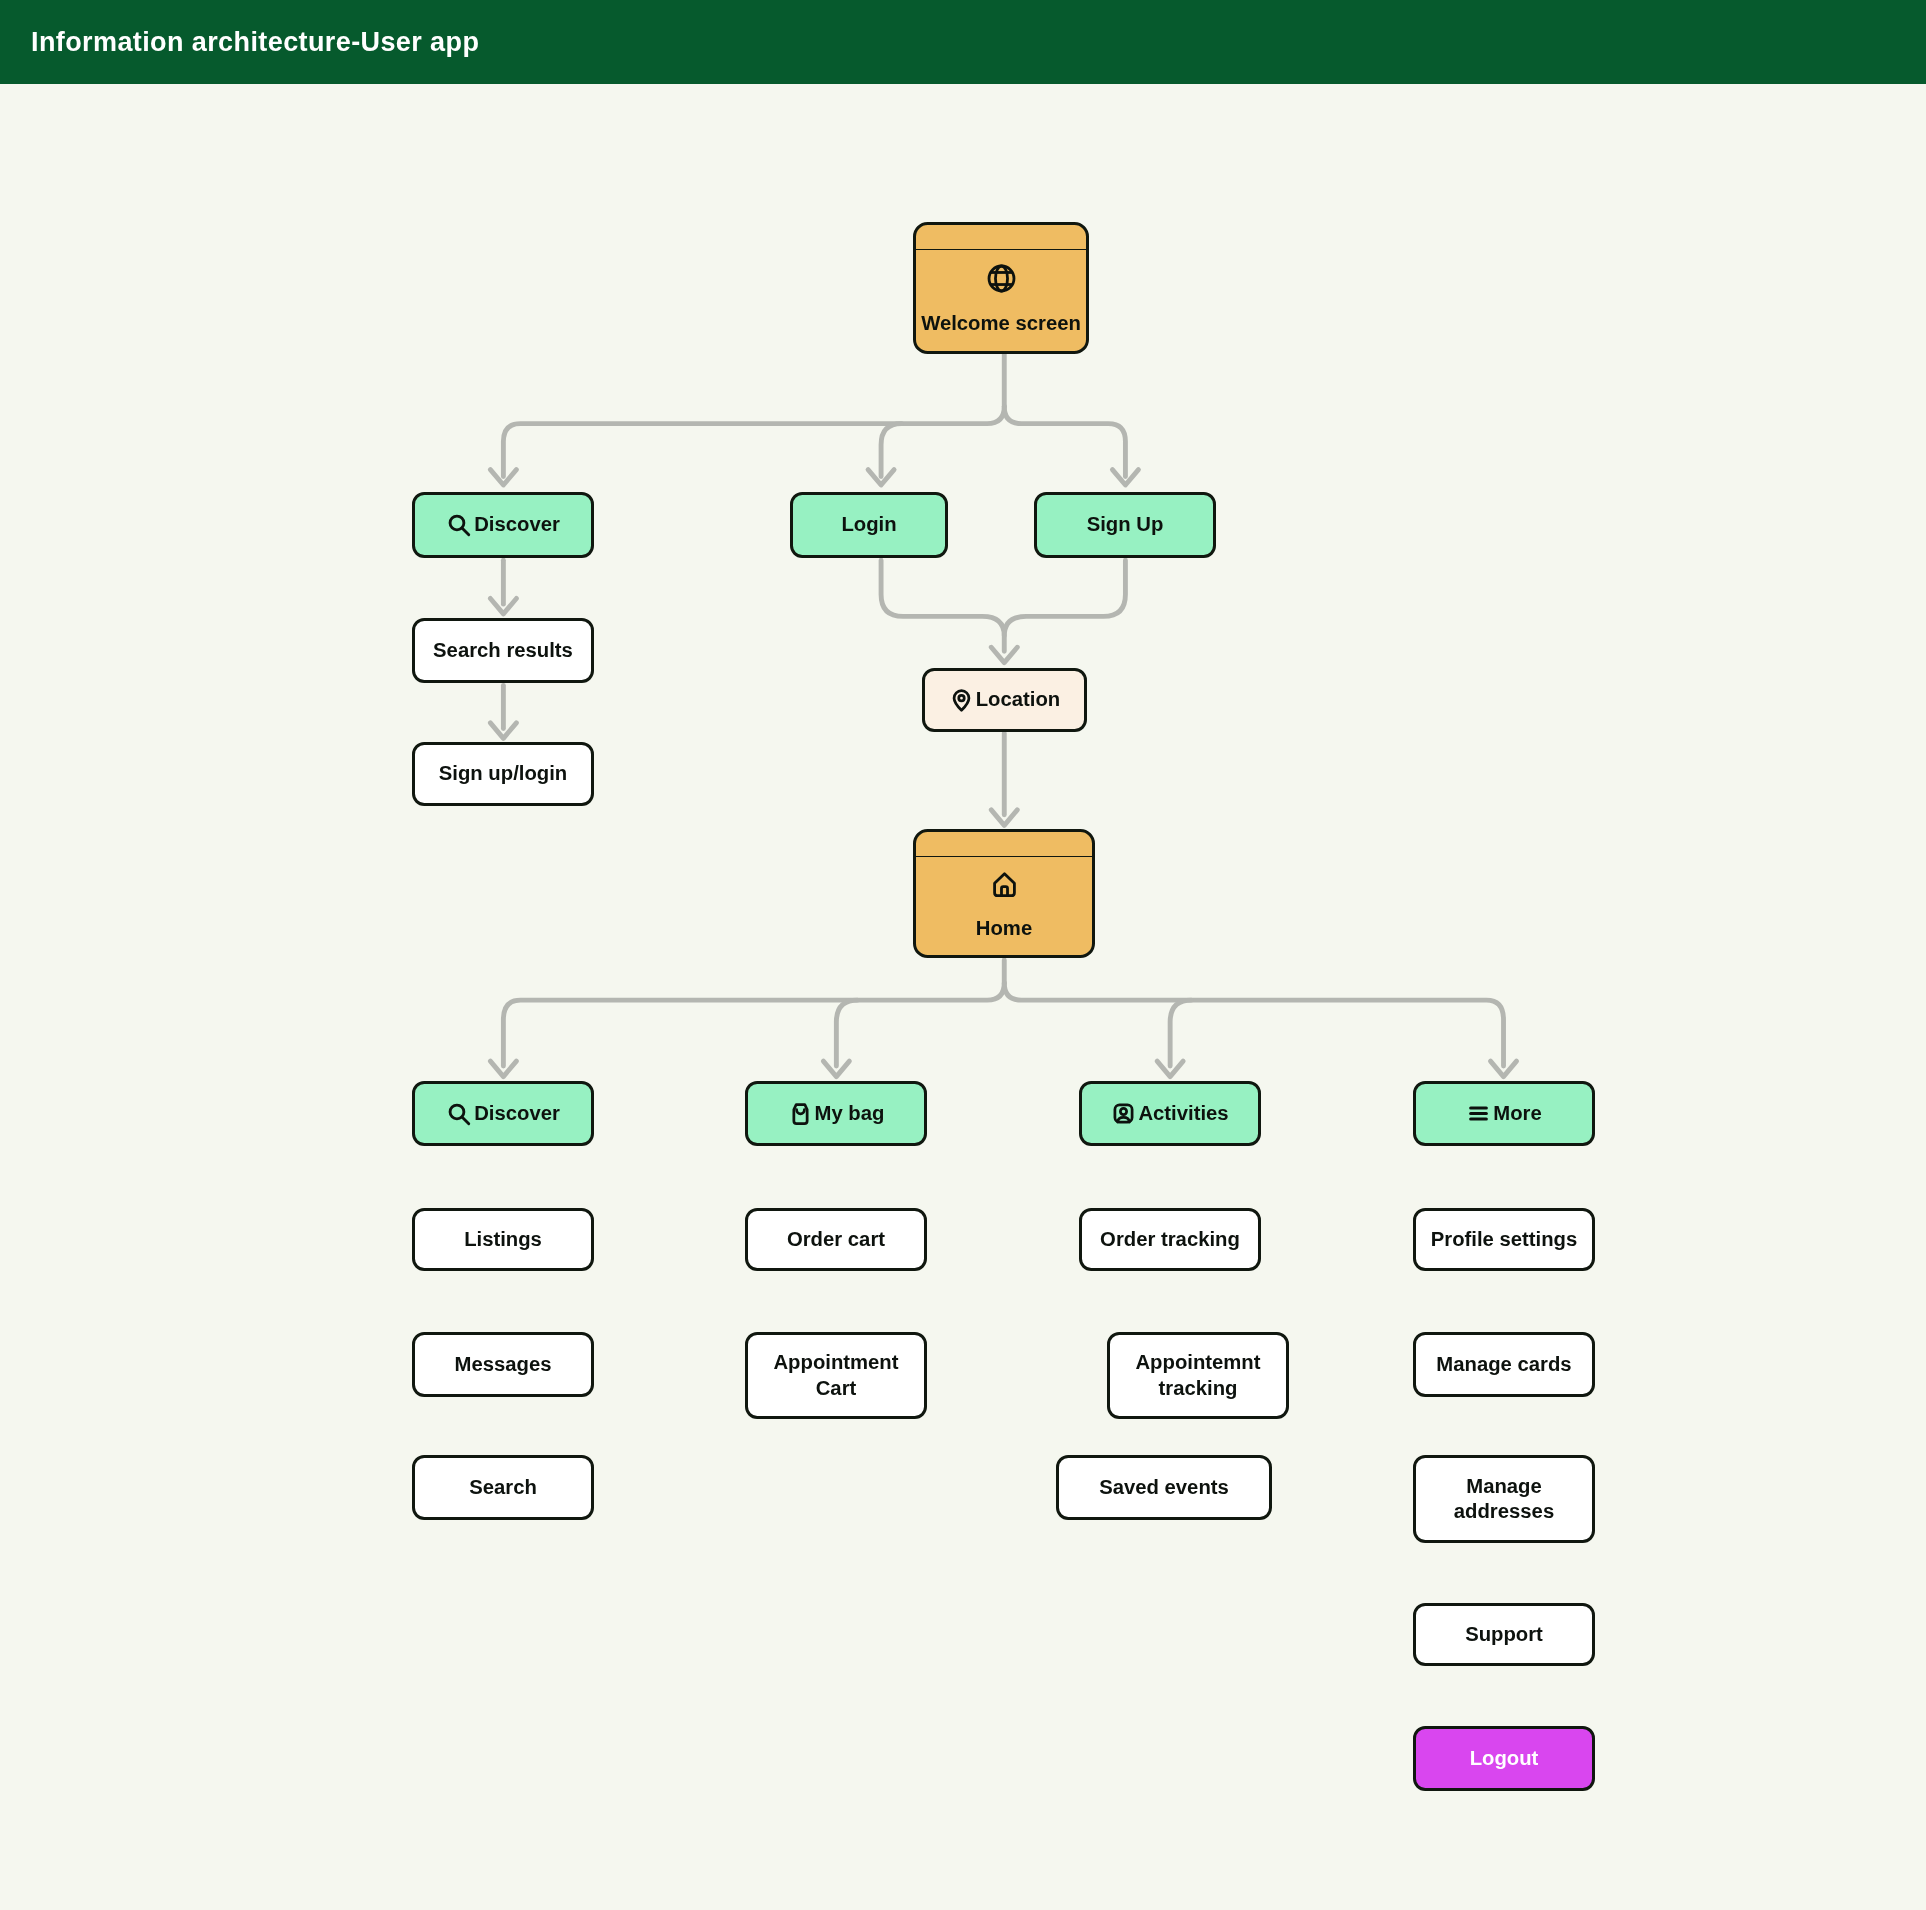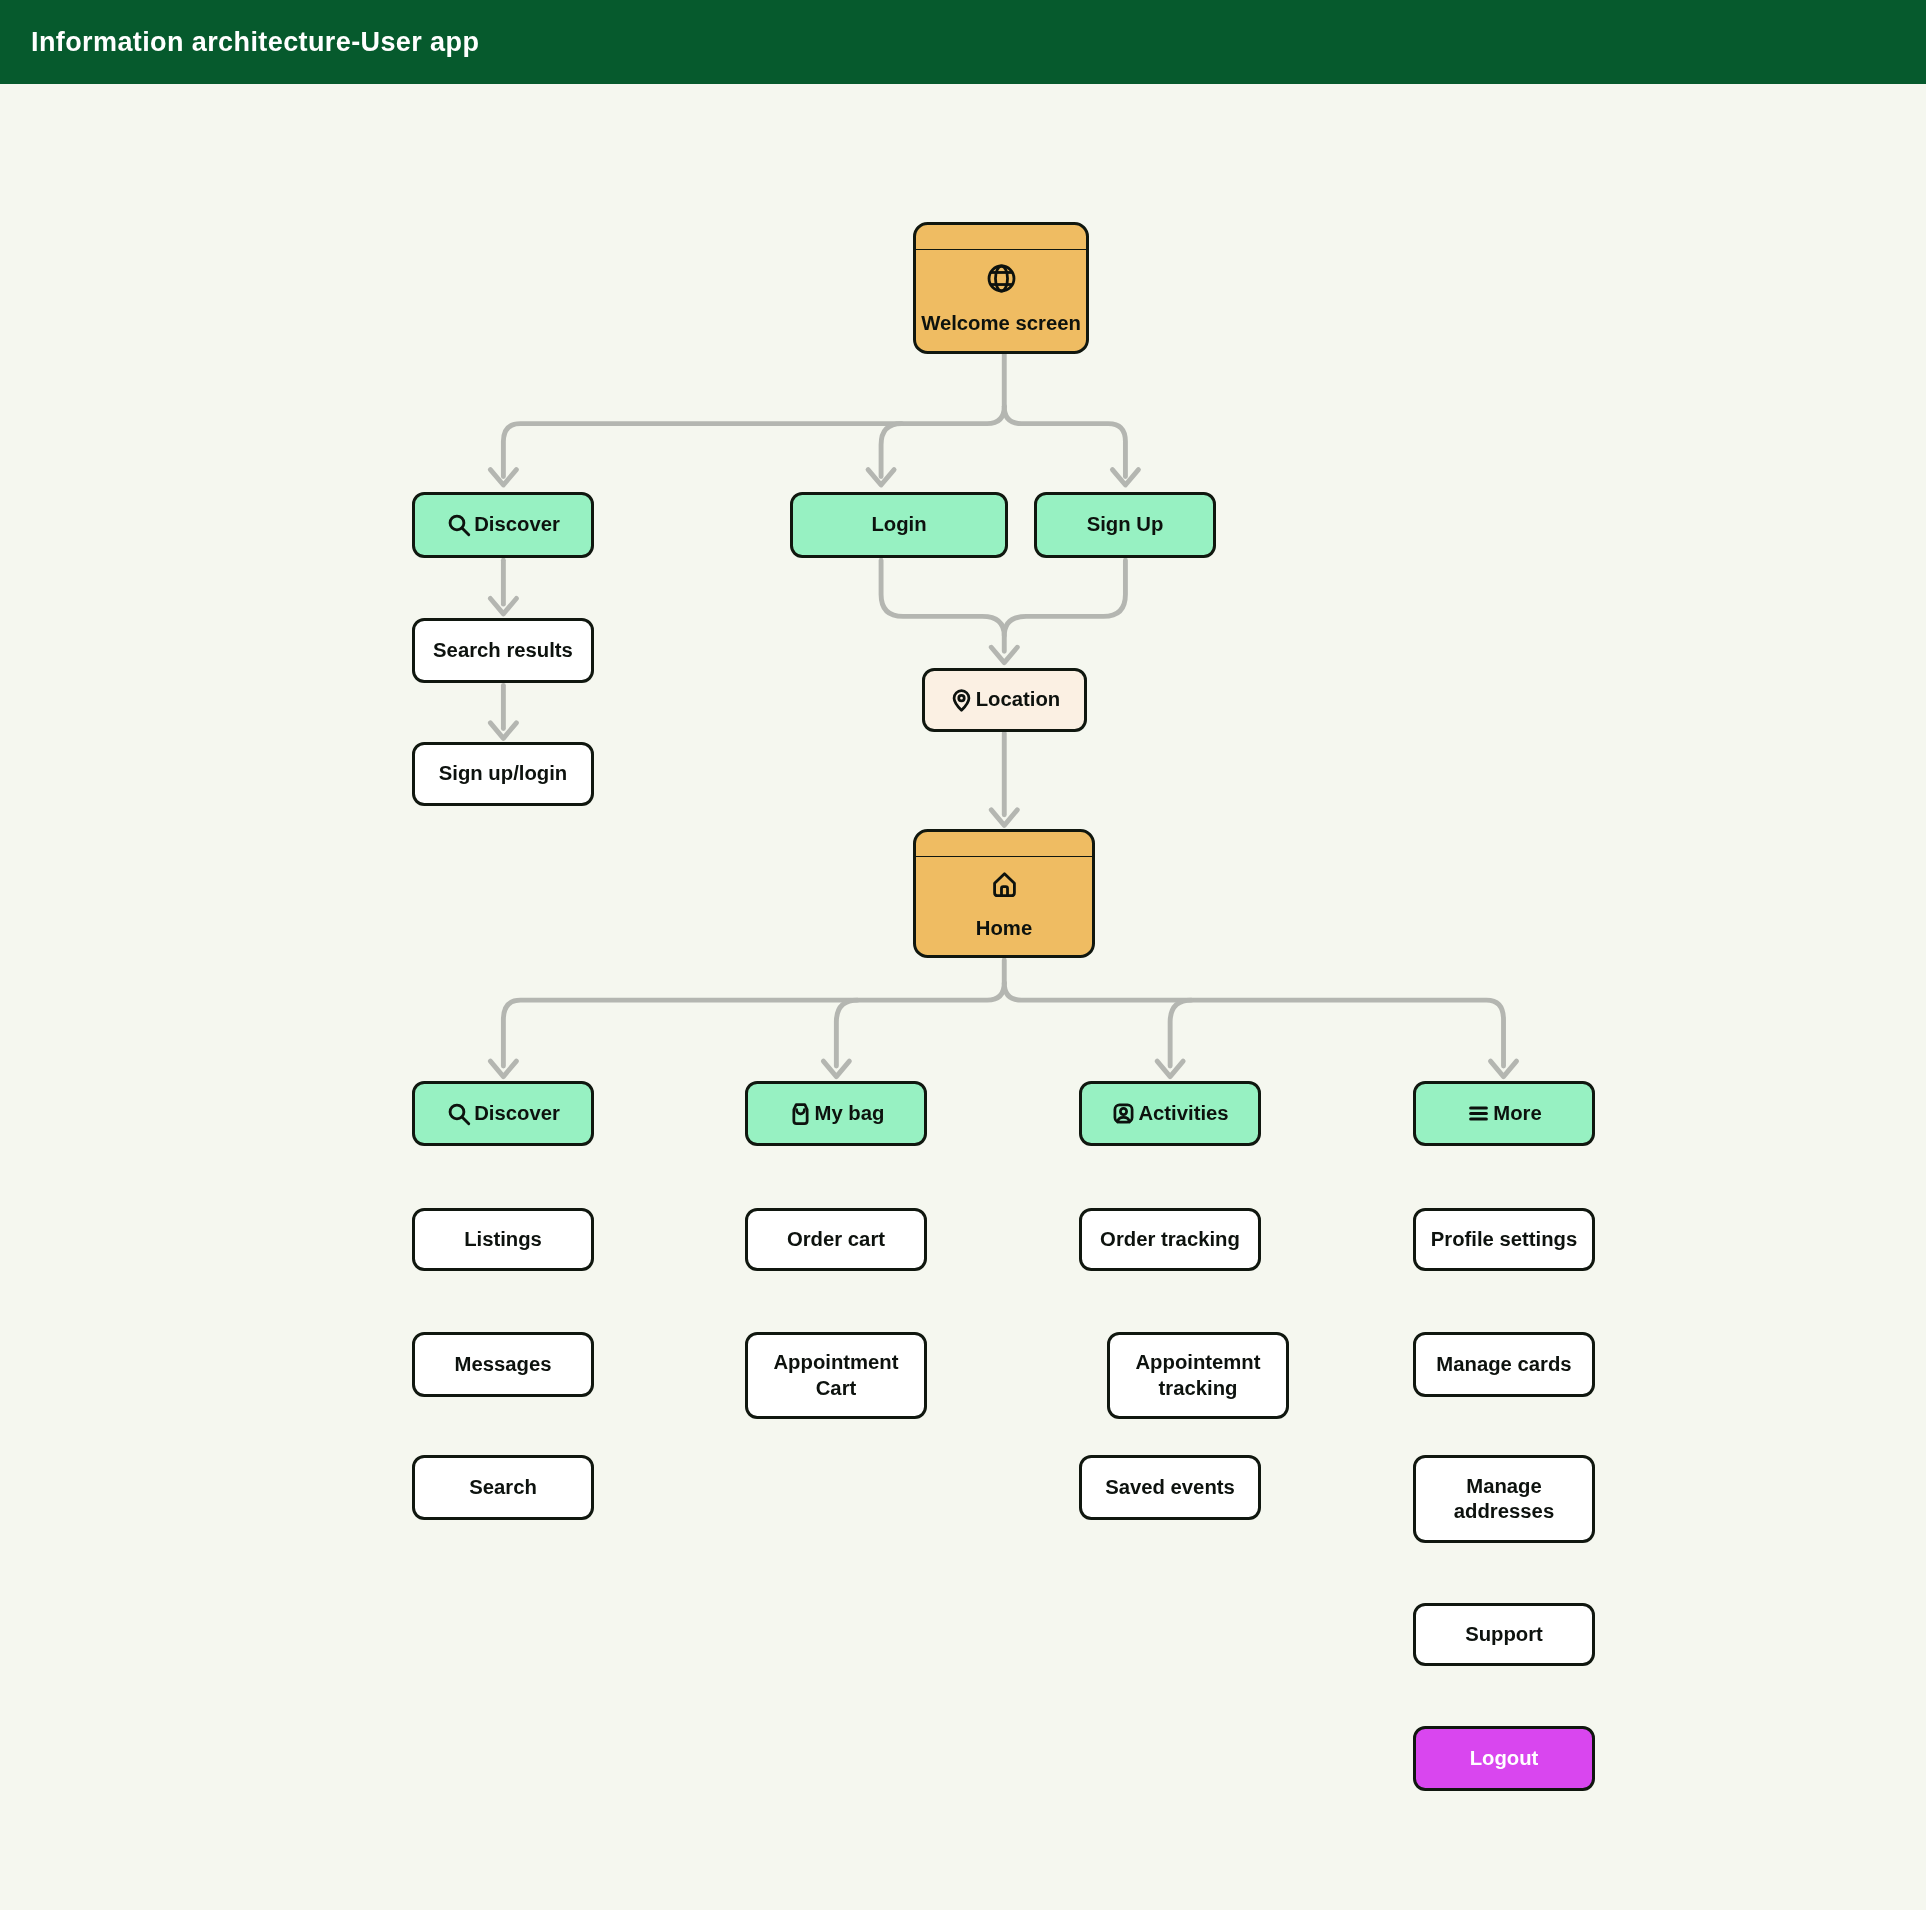--- a/index.html
+++ b/index.html
@@ -137,21 +137,21 @@
   <div class="box green" style="left:412px; top:492px; width:182px; height:66px;">
     <span class="icon">
       <svg width="26" height="26" viewBox="0 0 64 64" fill="none" stroke="#0D120E" stroke-width="7" stroke-linecap="round">
         <circle cx="27" cy="27" r="17"></circle>
         <path d="M40 40 L56 56"></path>
       </svg>
     </span>
     <span>Discover</span>
   </div>
 
-  <div class="box green" style="left:790px; top:492px; width:218px; height:66px;">
+  <div class="box green" style="left:790px; top:492px; width:158px; height:66px;">
     <span>Login</span>
   </div>
 
   <div class="box green" style="left:1034px; top:492px; width:182px; height:66px;">
     <span>Sign Up</span>
   </div>
 
   <div class="box" style="left:412px; top:618px; width:182px; height:65px;">
     <span>Search results</span>
   </div>
@@ -239,21 +239,21 @@
   <div class="box" style="left:745px; top:1332px; width:182px; height:87px;">
     <span>Appointment Cart</span>
   </div>
 
   <div class="box" style="left:1079px; top:1208px; width:182px; height:63px;">
     <span>Order tracking</span>
   </div>
   <div class="box" style="left:1079px; top:1332px; width:182px; height:87px;margin-left:28px;">
     <span>Appointemnt tracking</span>
   </div>
-  <div class="box" style="left:1079px; top:1455px; width:182px; height:65px;">
+  <div class="box" style="left:1056px; top:1455px; width:216px; height:65px;">
     <span>Saved events</span>
   </div>
 
   <div class="box" style="left:1413px; top:1208px; width:182px; height:63px;">
     <span>Profile settings</span>
   </div>
   <div class="box" style="left:1413px; top:1332px; width:182px; height:65px;">
     <span>Manage cards</span>
   </div>
   <div class="box" style="left:1413px; top:1455px; width:182px; height:88px;">

